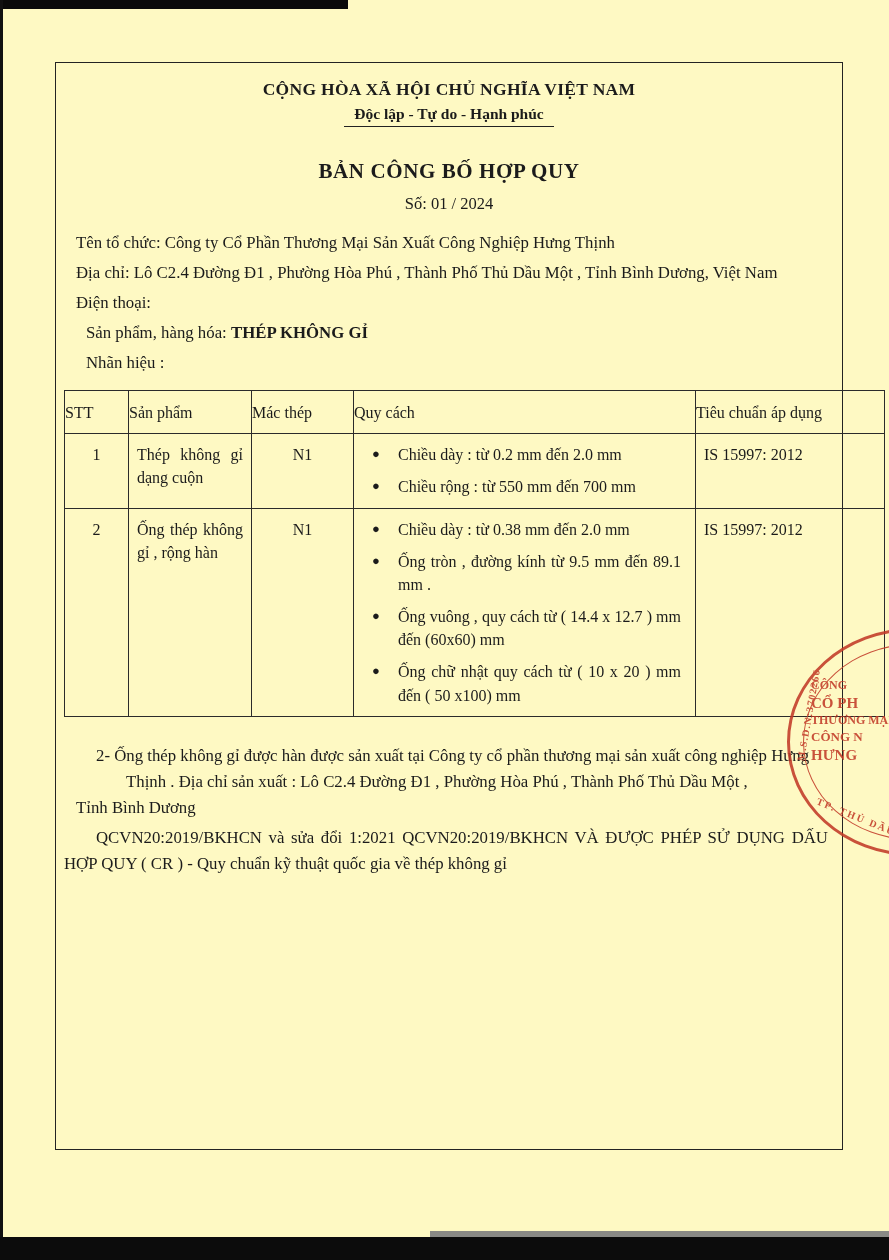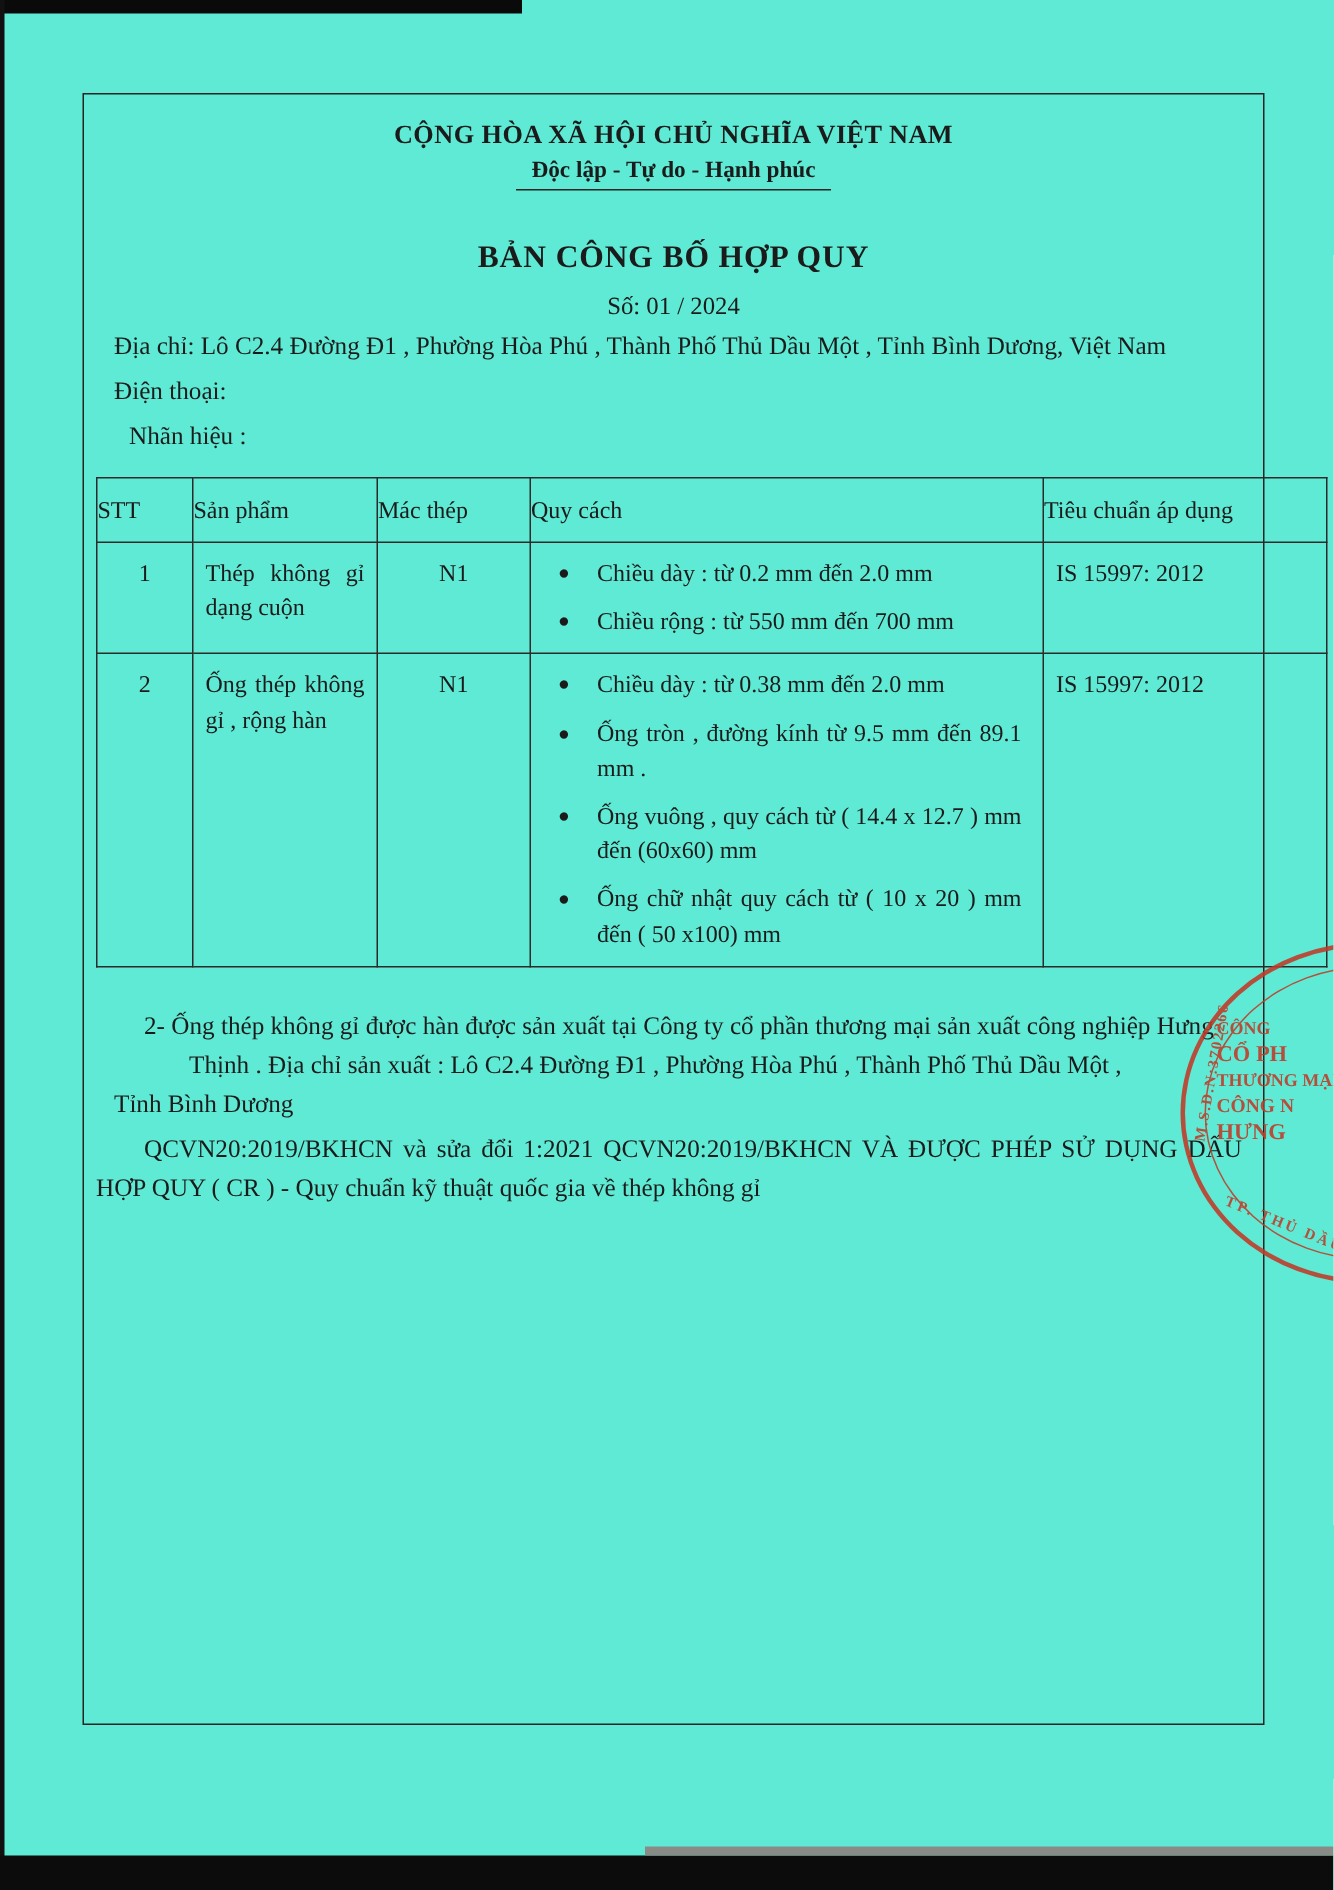--- a/index.html
+++ b/index.html
@@ -1,20 +1,20 @@
 <!DOCTYPE html>
 <html lang="vi"><head>
 <meta charset="utf-8">
 <style>
   html,body{margin:0;padding:0;background:#e8e8e8;}
   .page{
     position:relative;
     width:889px;height:1260px;
     margin:0 auto;
-    background:#5eead4;
+    background:#fef9c3;
     overflow:hidden;
     font-family:"Liberation Serif","DejaVu Serif",serif;
     color:#1b1b1b;
   }
   
   .scan-top{position:absolute;top:0;left:0;width:348px;height:9px;background:#0a0a0a;}
   .scan-left{position:absolute;top:0;left:0;width:3px;height:1260px;background:#111;}
   .scan-bottom{position:absolute;bottom:0;left:0;width:889px;height:23px;background:#0c0c0c;}
   .scan-bottom-fade{position:absolute;bottom:23px;left:430px;width:459px;height:6px;background:#8a8a86;}
 
@@ -99,22 +99,24 @@
   <div class="frame">
 
     <div class="center national-title">CỘNG HÒA XÃ HỘI CHỦ NGHĨA VIỆT NAM</div>
     <div class="center motto-wrap">
       <span class="motto">Độc lập - Tự do - Hạnh phúc</span>
     </div>
 
     <div class="center doc-title">BẢN CÔNG BỐ HỢP QUY</div>
     <div class="center doc-number">Số: 01 / 2024</div>
 
+    <p class="para first">Tên tổ chức: Công ty Cổ Phần Thương Mại Sản Xuất Công Nghiệp Hưng Thịnh</p>
     <p class="para">Địa chỉ: Lô C2.4 Đường Đ1 , Phường Hòa Phú , Thành Phố Thủ Dầu Một , Tỉnh Bình Dương, Việt Nam</p>
     <p class="para">Điện thoại:</p>
+    <p class="para indented"><span>Sản phẩm, hàng hóa: </span><span class="bold">THÉP KHÔNG GỈ</span></p>
     <p class="para indented">Nhãn hiệu :</p>
 
     <table class="spec">
       <thead>
         <tr>
           <th class="c-stt">STT</th>
           <th class="c-prod">Sản phẩm</th>
           <th class="c-grade">Mác thép</th>
           <th class="c-spec">Quy cách</th>
           <th class="c-std">Tiêu chuẩn áp dụng</th>

